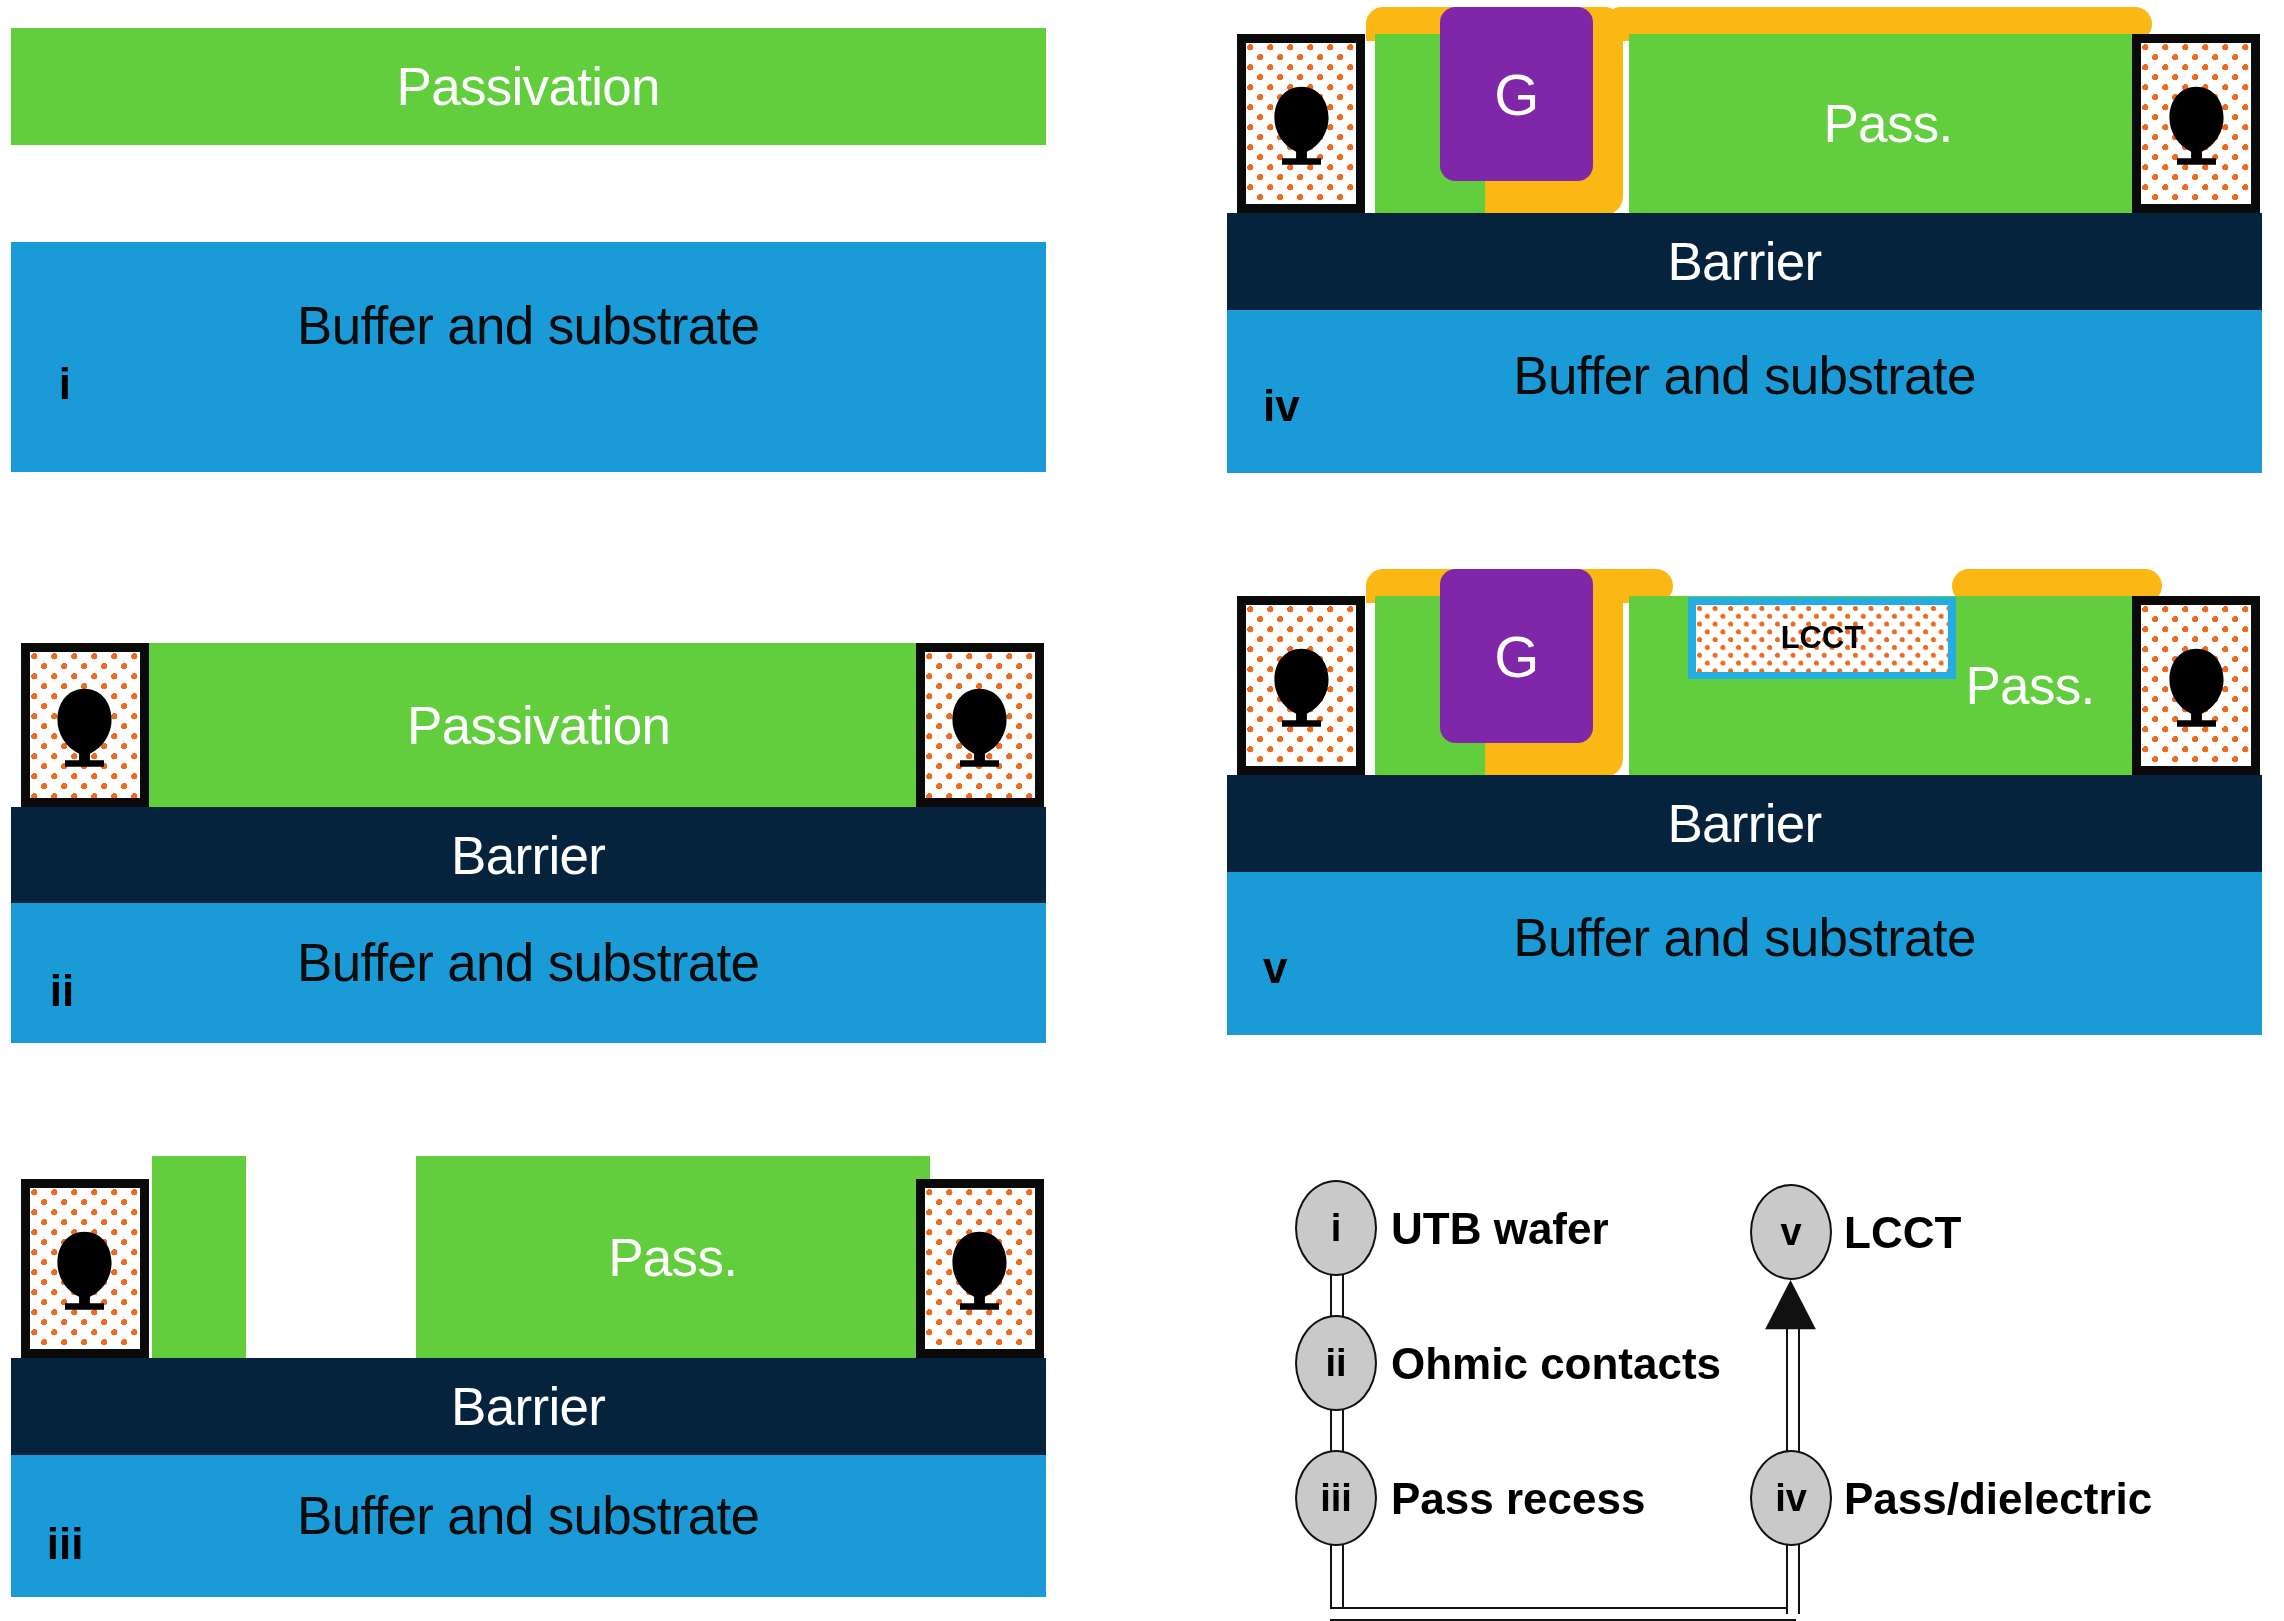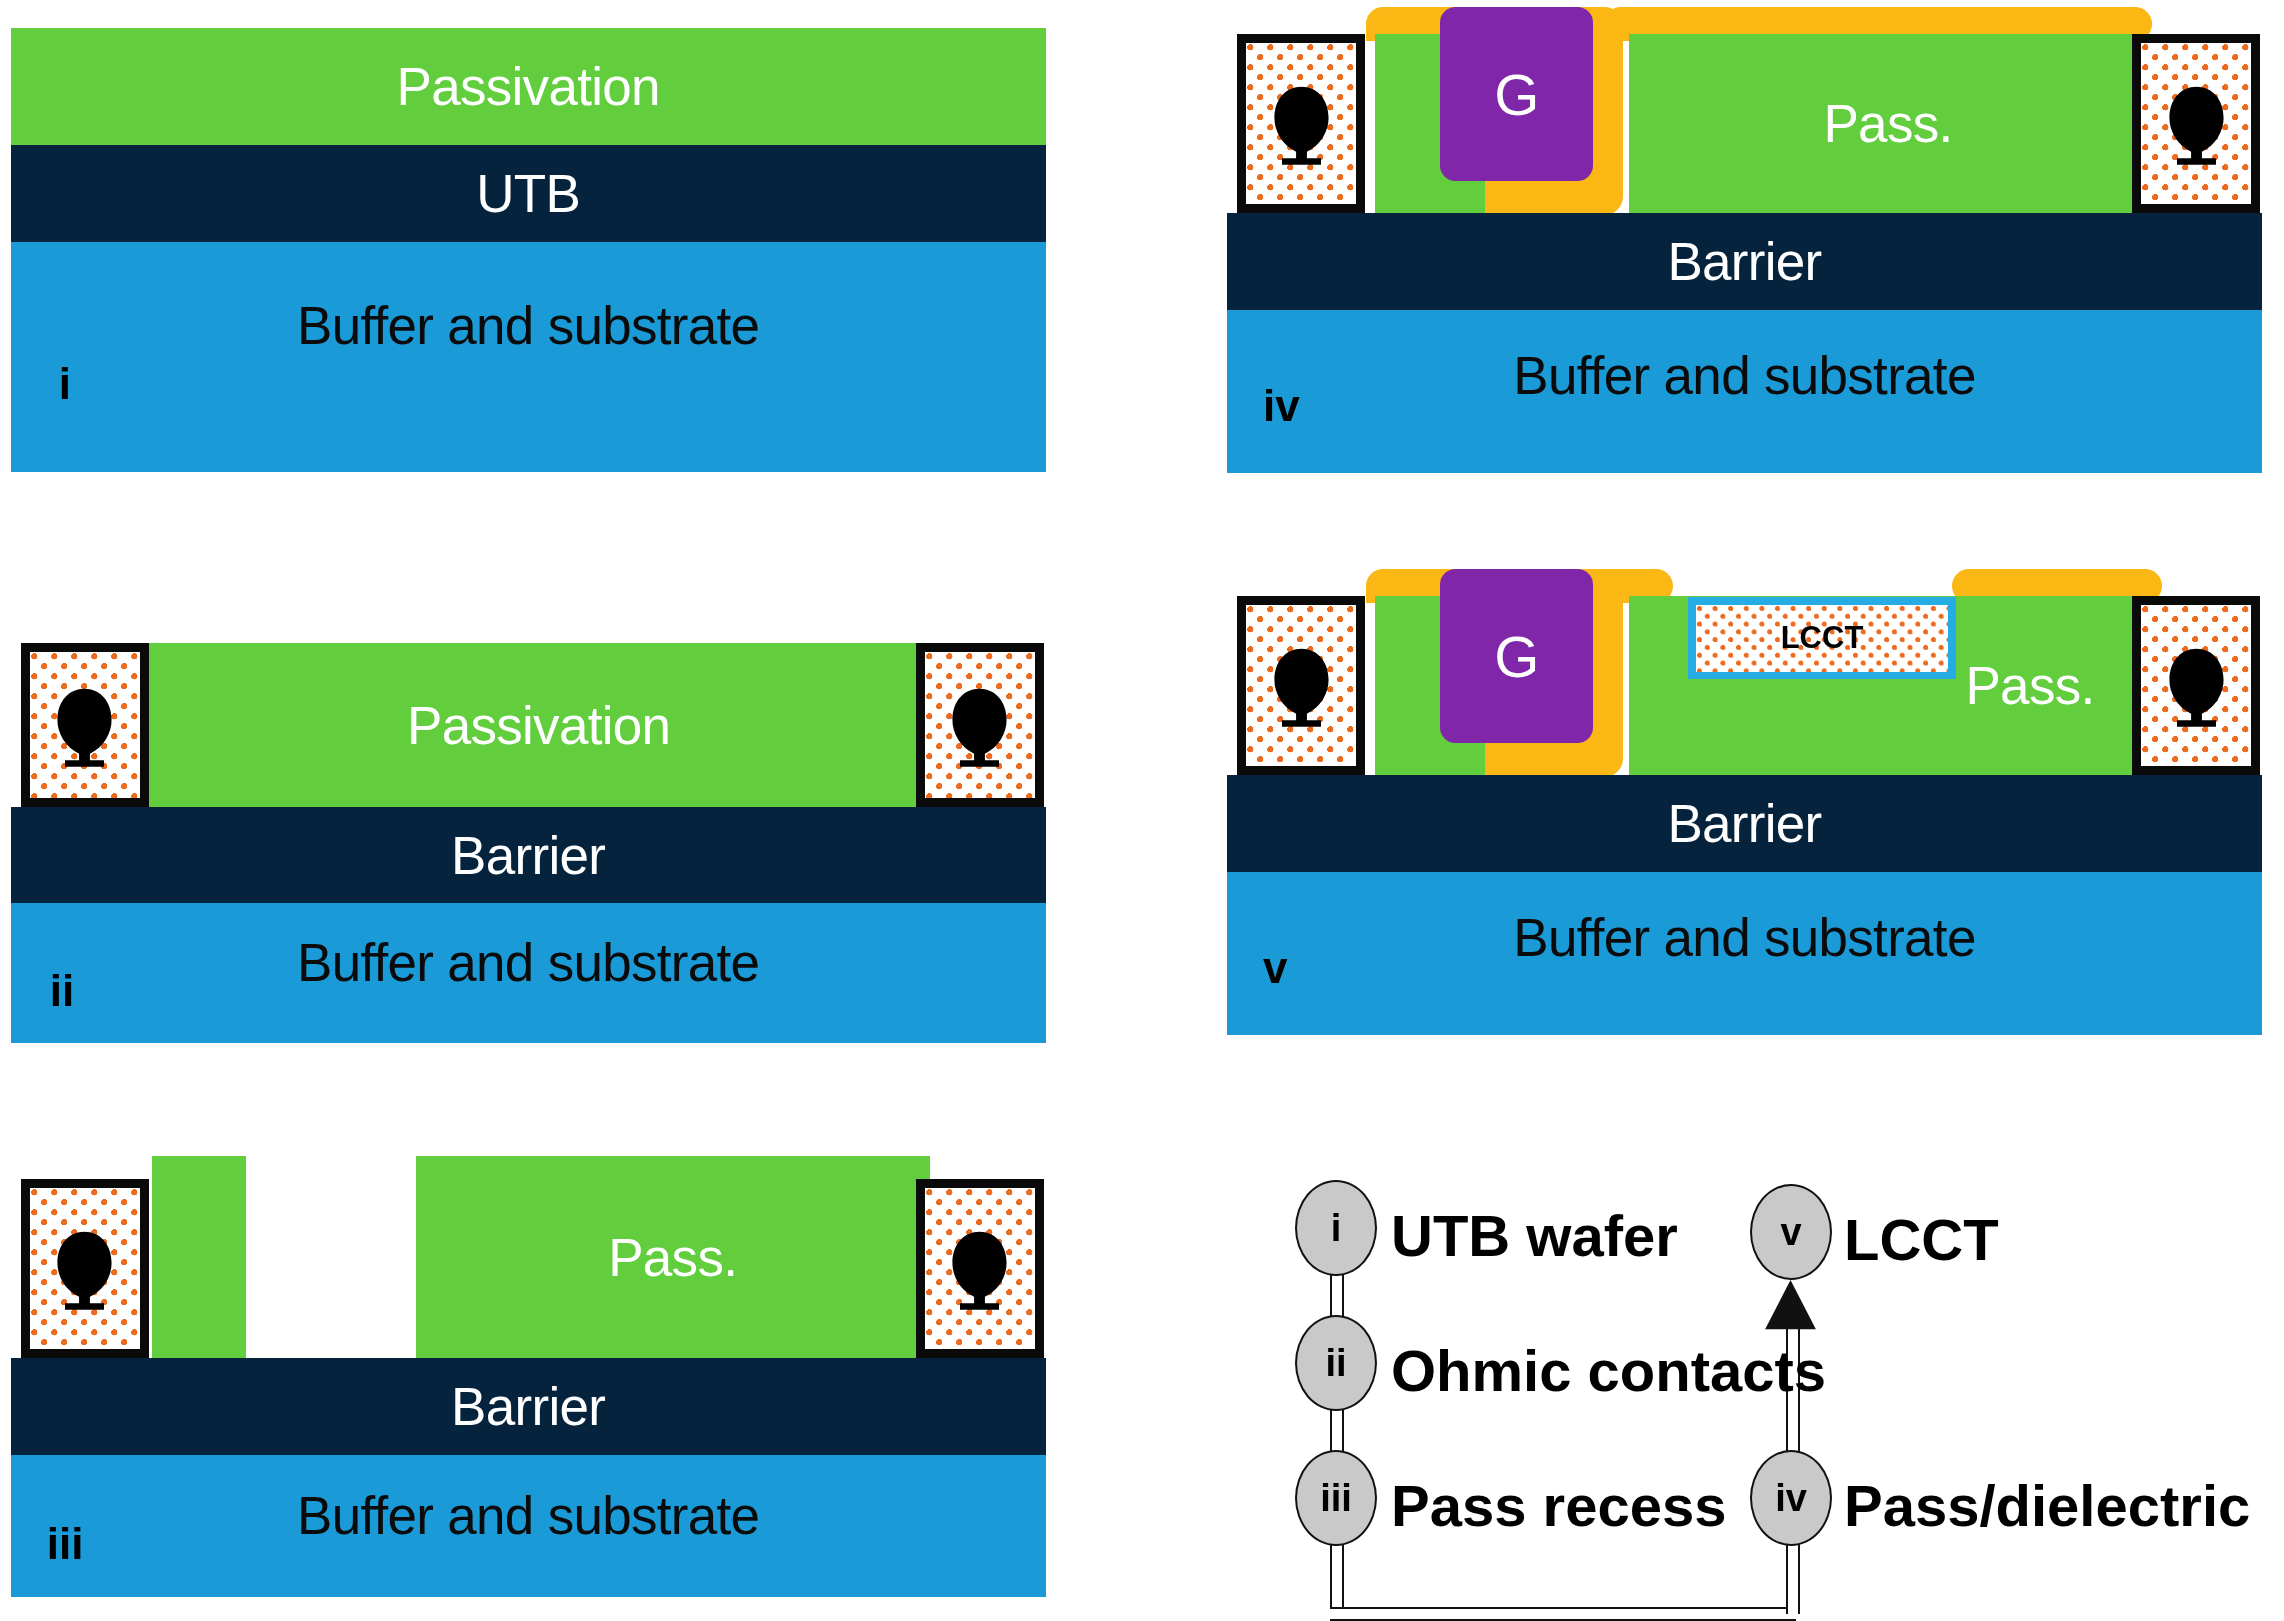--- a/index.html
+++ b/index.html
@@ -48,36 +48,33 @@
 
   
   .flow{position:absolute;}
   .node{
     position:absolute;border-radius:50%;
     background:#C9C9C9;border:2.8px solid #111111;
     display:flex;align-items:center;justify-content:center;
     color:#000;font-weight:700;font-size:38px;box-sizing:border-box;
   }
   .node-label{
-    position:absolute;color:#000;font-weight:700;font-size:58px;
+    position:absolute;color:#000;font-weight:700;font-size:44px;
     white-space:nowrap;line-height:1;
   }
   .conn-v{position:absolute;border-left:2.8px solid #111;border-right:2.8px solid #111;background:#fff;}
   .conn-h{position:absolute;border-top:2.8px solid #111;border-bottom:2.8px solid #111;background:#fff;}
 </style>
 </head>
 <body>
 
 <div class="panel" style="left:10.7px;top:28.4px;width:1035px;height:444px;">
   <div class="layer" style="left:0;top:0;width:1035px;height:117px;background:#62CE3E;">
     <span class="lbl-white" style="font-size:53px;">Passivation</span>
   </div>
-  <div class="layer" style="left:0;top:117px;width:1035px;height:97px;background:#06233E;">
-    <span class="lbl-white" style="font-size:53px;">UTB</span>
-  </div>
   <div class="layer" style="left:0;top:214px;width:1035px;height:230px;background:#1B9AD8;">
     <span class="lbl-white" style="font-size:53px;color:#0b0b0b;margin-top:-64px;">Buffer and substrate</span>
   </div>
   <span class="roman" style="left:48px;top:334px;">i</span>
 </div>
 
 <div class="panel" style="left:10.7px;top:599px;width:1035px;height:444px;">
 
   <div class="layer" style="left:137px;top:44px;width:782px;height:164px;background:#62CE3E;">
     <span class="lbl-white" style="font-size:53px;">Passivation</span>

